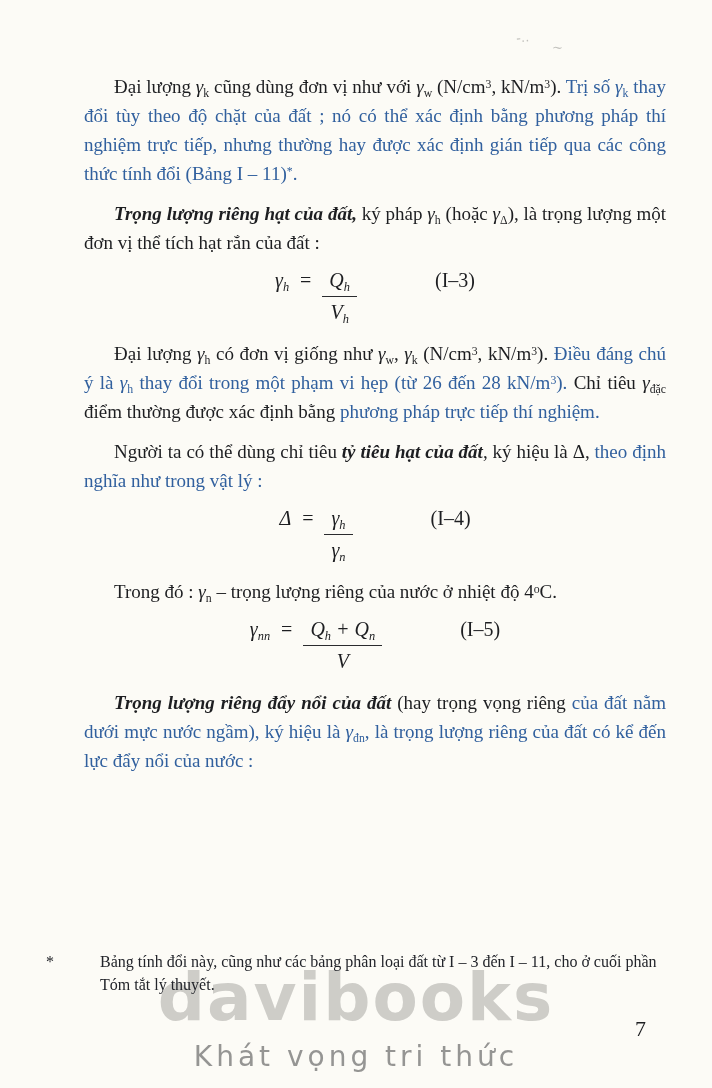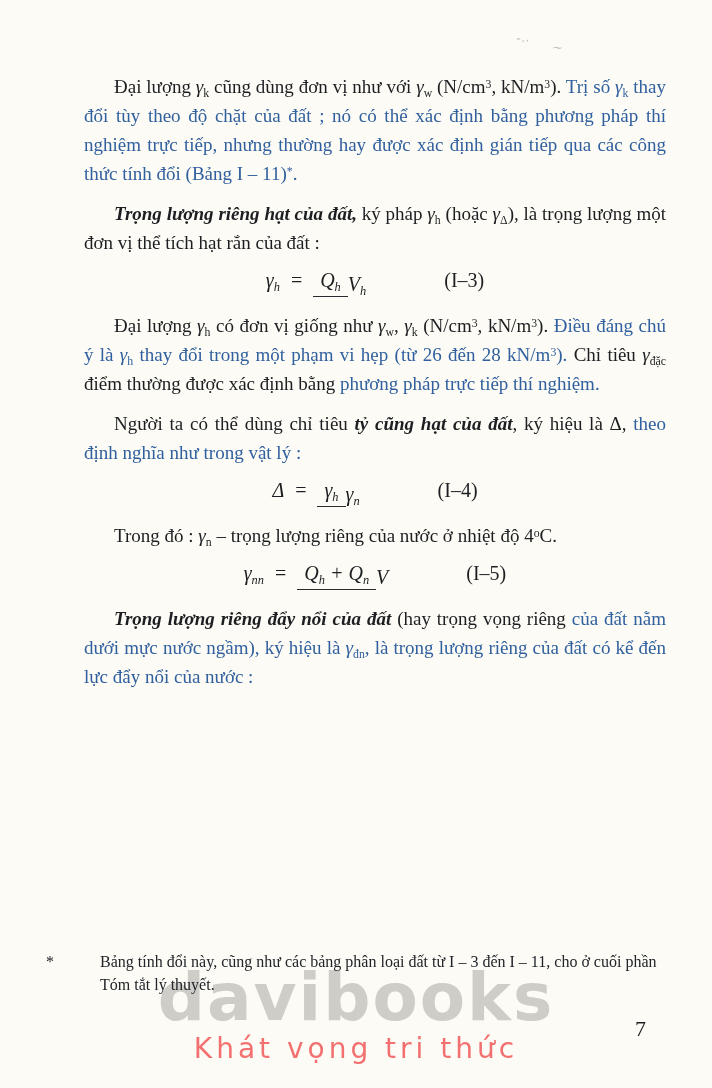--- a/index.html
+++ b/index.html
@@ -30,21 +30,21 @@
   .bi{font-weight:bold;font-style:italic;}
   .i{font-style:italic;}
   .blue{color:#31609e;}
 
   .formula{
     display:flex;justify-content:center;
     margin:9px 0 14px;font-size:20px;line-height:1.25;
   }
   .formula .f-left,.formula .num,.formula .den{font-style:italic;}
   .formula .f-eq{margin:0 11px;font-style:normal;}
-  .frac{display:inline-flex;flex-direction:row;align-items:center;}
+  .frac{display:inline-flex;flex-direction:column;align-items:center;}
   .frac .num{padding:0 7px 3px;border-bottom:1.6px solid #2a2b2e;}
   .frac .den{padding-top:3px;}
   .f-label{margin-left:78px;font-style:normal;}
 
   .footnote{
     position:absolute;left:46px;right:50px;top:950px;
     display:flex;gap:12px;
     font-size:16px;line-height:23px;color:#22242a;
     text-align:left;z-index:3;
   }
@@ -54,22 +54,22 @@
   .watermark{
     position:absolute;left:0;right:0;top:966px;
     text-align:center;z-index:2;pointer-events:none;
     font-family:"DejaVu Sans",sans-serif;
   }
   .wm-title{
     font-size:66px;font-weight:bold;letter-spacing:2px;
     color:#a9a8a4;opacity:.55;line-height:64px;
   }
   .wm-sub{
-    font-size:28px;letter-spacing:4px;color:#ef4444;opacity:.75;
-    line-height:34px;margin-top:2px;
+    font-size:28px;letter-spacing:4px;color:#737373;opacity:.75;
+    line-height:34px;margin-top:10px;
   }
   .page-number{
     position:absolute;right:66px;top:1016px;
     font-size:22px;color:#1d1e21;z-index:3;
   }
 </style>
 </head>
 <body>
 
 <div class="page">
@@ -88,21 +88,21 @@
       <span class="f-eq">=</span>
       <span class="frac">
         <span class="num"><span>Q</span><span class="sub">h</span></span>
         <span class="den"><span>V</span><span class="sub">h</span></span>
       </span>
       <span class="f-label">(I–3)</span>
     </div>
 
     <p class="para"><span>Đại lượng </span><span class="i">γ</span><span class="sub">h</span><span> có đơn vị giống như </span><span class="i">γ</span><span class="sub">w</span><span>, </span><span class="i">γ</span><span class="sub">k</span><span> (N/cm</span><span class="sup">3</span><span>, kN/m</span><span class="sup">3</span><span>). </span><span class="blue">Điều đáng chú ý là </span><span class="i blue">γ</span><span class="sub blue">h</span><span class="blue"> thay đổi trong một phạm vi hẹp (từ 26 đến 28 kN/m</span><span class="sup blue">3</span><span class="blue">). </span><span>Chỉ tiêu </span><span class="i">γ</span><span class="sub">đặc</span><span> điểm thường được xác định bằng </span><span class="blue">phương pháp trực tiếp thí nghiệm.</span></p>
 
-    <p class="para"><span>Người ta có thể dùng chỉ tiêu </span><span class="bi">tỷ cũng hạt của đất</span><span>, ký hiệu là Δ, </span><span class="blue">theo định nghĩa như trong vật lý :</span></p>
+    <p class="para"><span>Người ta có thể dùng chỉ tiêu </span><span class="bi">tỷ tiêu hạt của đất</span><span>, ký hiệu là Δ, </span><span class="blue">theo định nghĩa như trong vật lý :</span></p>
 
     <div class="formula">
       <span class="f-left"><span>Δ</span></span>
       <span class="f-eq">=</span>
       <span class="frac">
         <span class="num"><span>γ</span><span class="sub">h</span></span>
         <span class="den"><span>γ</span><span class="sub">n</span></span>
       </span>
       <span class="f-label">(I–4)</span>
     </div>

